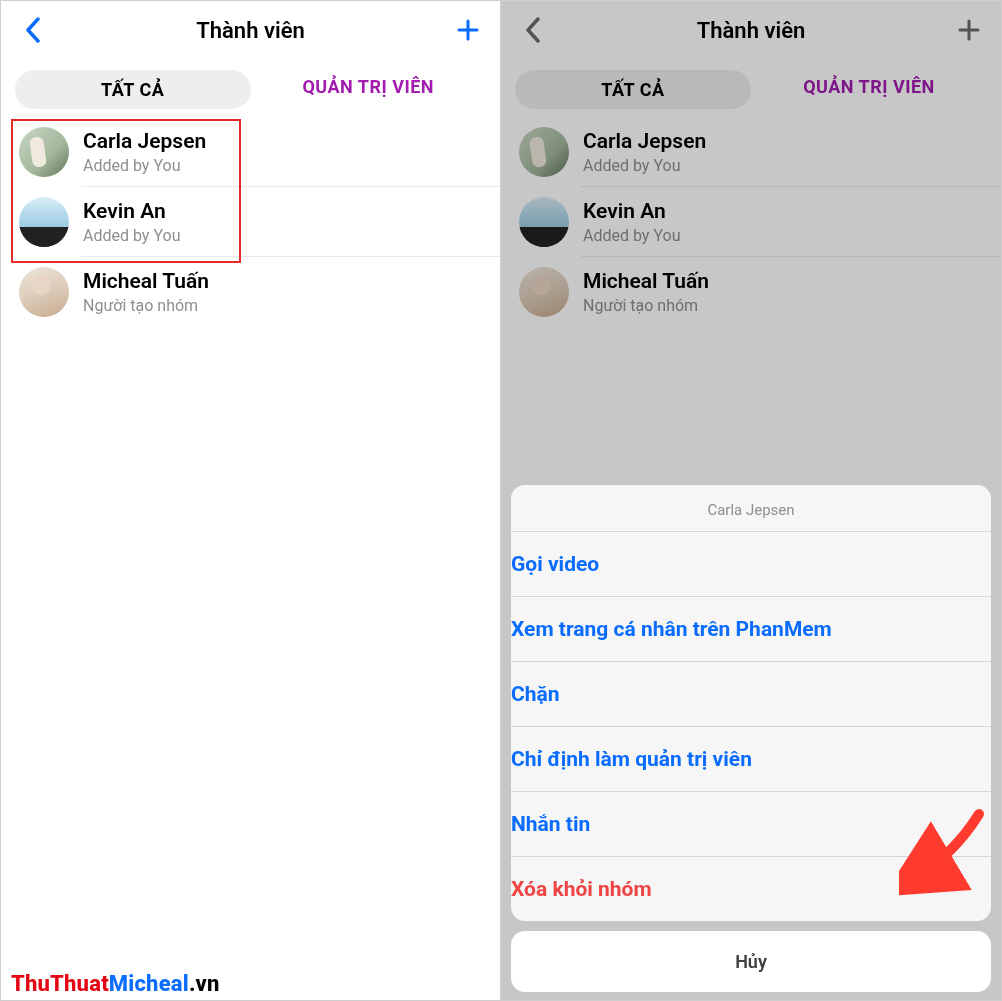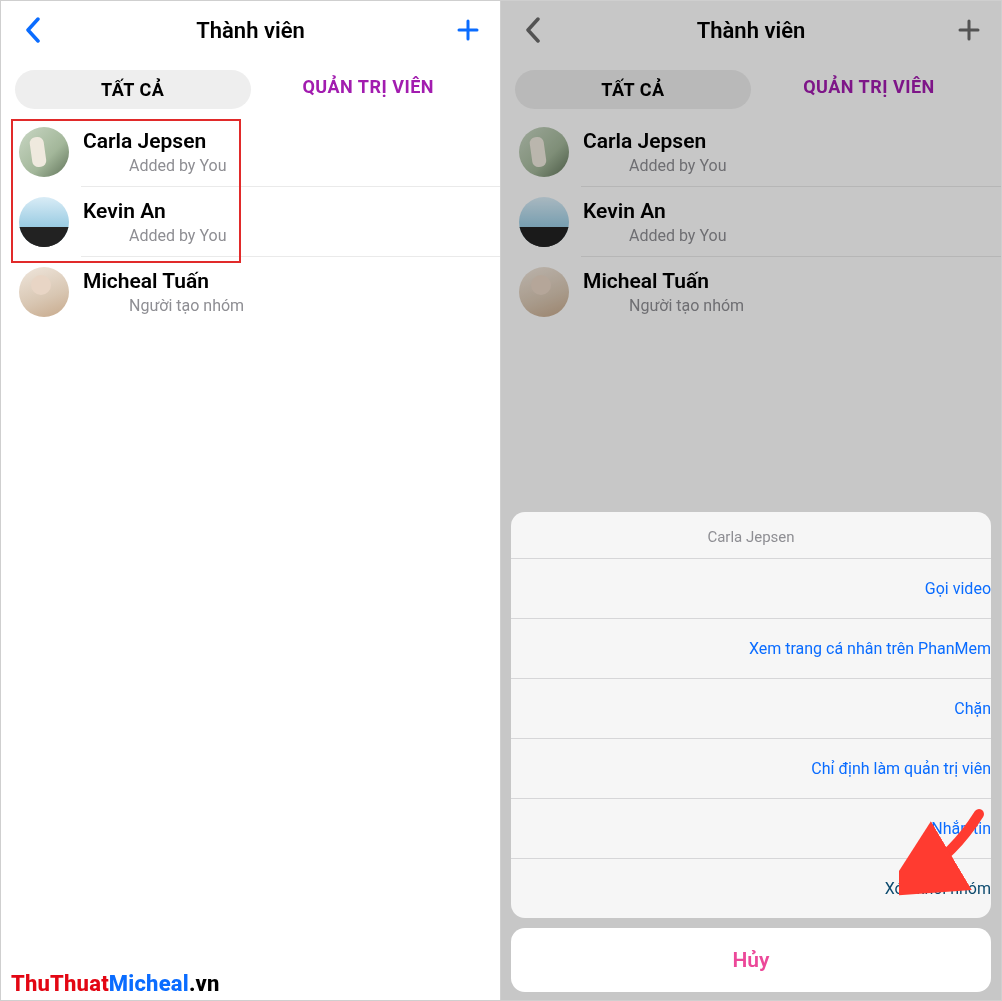--- a/index.html
+++ b/index.html
@@ -89,21 +89,21 @@
   }
   .avatar {
     width: 50px; height: 50px; border-radius: 50%;
     background: #ddd;
     flex-shrink:0;
     margin-right: 14px;
     display:flex; align-items:center; justify-content:center;
     overflow:hidden;
   }
   .name { font-size: 21px; font-weight: 600; color:#000; line-height:1.15; }
-  .sub { font-size: 16px; color: #8e8e93; margin-top:2px;margin-left:46px; }
+  .sub { font-size: 16px; color: #8e8e93; margin-top:2px; }
 
   
   .highlight-box {
     position:absolute;
     border: 2px solid #e12a2a;
     pointer-events:none;
   }
 
   
   .sheet-wrap {
@@ -115,38 +115,39 @@
     border-radius: 14px;
     overflow:hidden;
   }
   .sheet-title {
     text-align:center;
     color: #8e8e93;
     font-size: 15px;
     padding: 16px 0 12px 0;
   }
   .sheet-item {
-    text-align:right;
-    font-size: 16px;
+    text-align:left;
+    font-size: 21px;
     padding: 20px 0;
     border-top: 1px solid #d6d6d8;
     color: #0a6cff;
     cursor:pointer;
     position:relative;
-  }
-  .sheet-item.destructive { color: #0c4a6e; padding-left: 28px; }
+    font-weight:bold;
+  }
+  .sheet-item.destructive { color: #ef4444; }
   .sheet-cancel {
     margin-top: 10px;
     background: #fff;
     border-radius: 14px;
     text-align:center;
-    font-size: 21px;
+    font-size: 18px;
     font-weight:600;
     padding: 20px 0;
-    color: #ec4899;
+    color: #404040;
     cursor:pointer;
   }
 
   
   .arrow-annot {
     position:absolute;
     pointer-events:none;
   }
 
   

